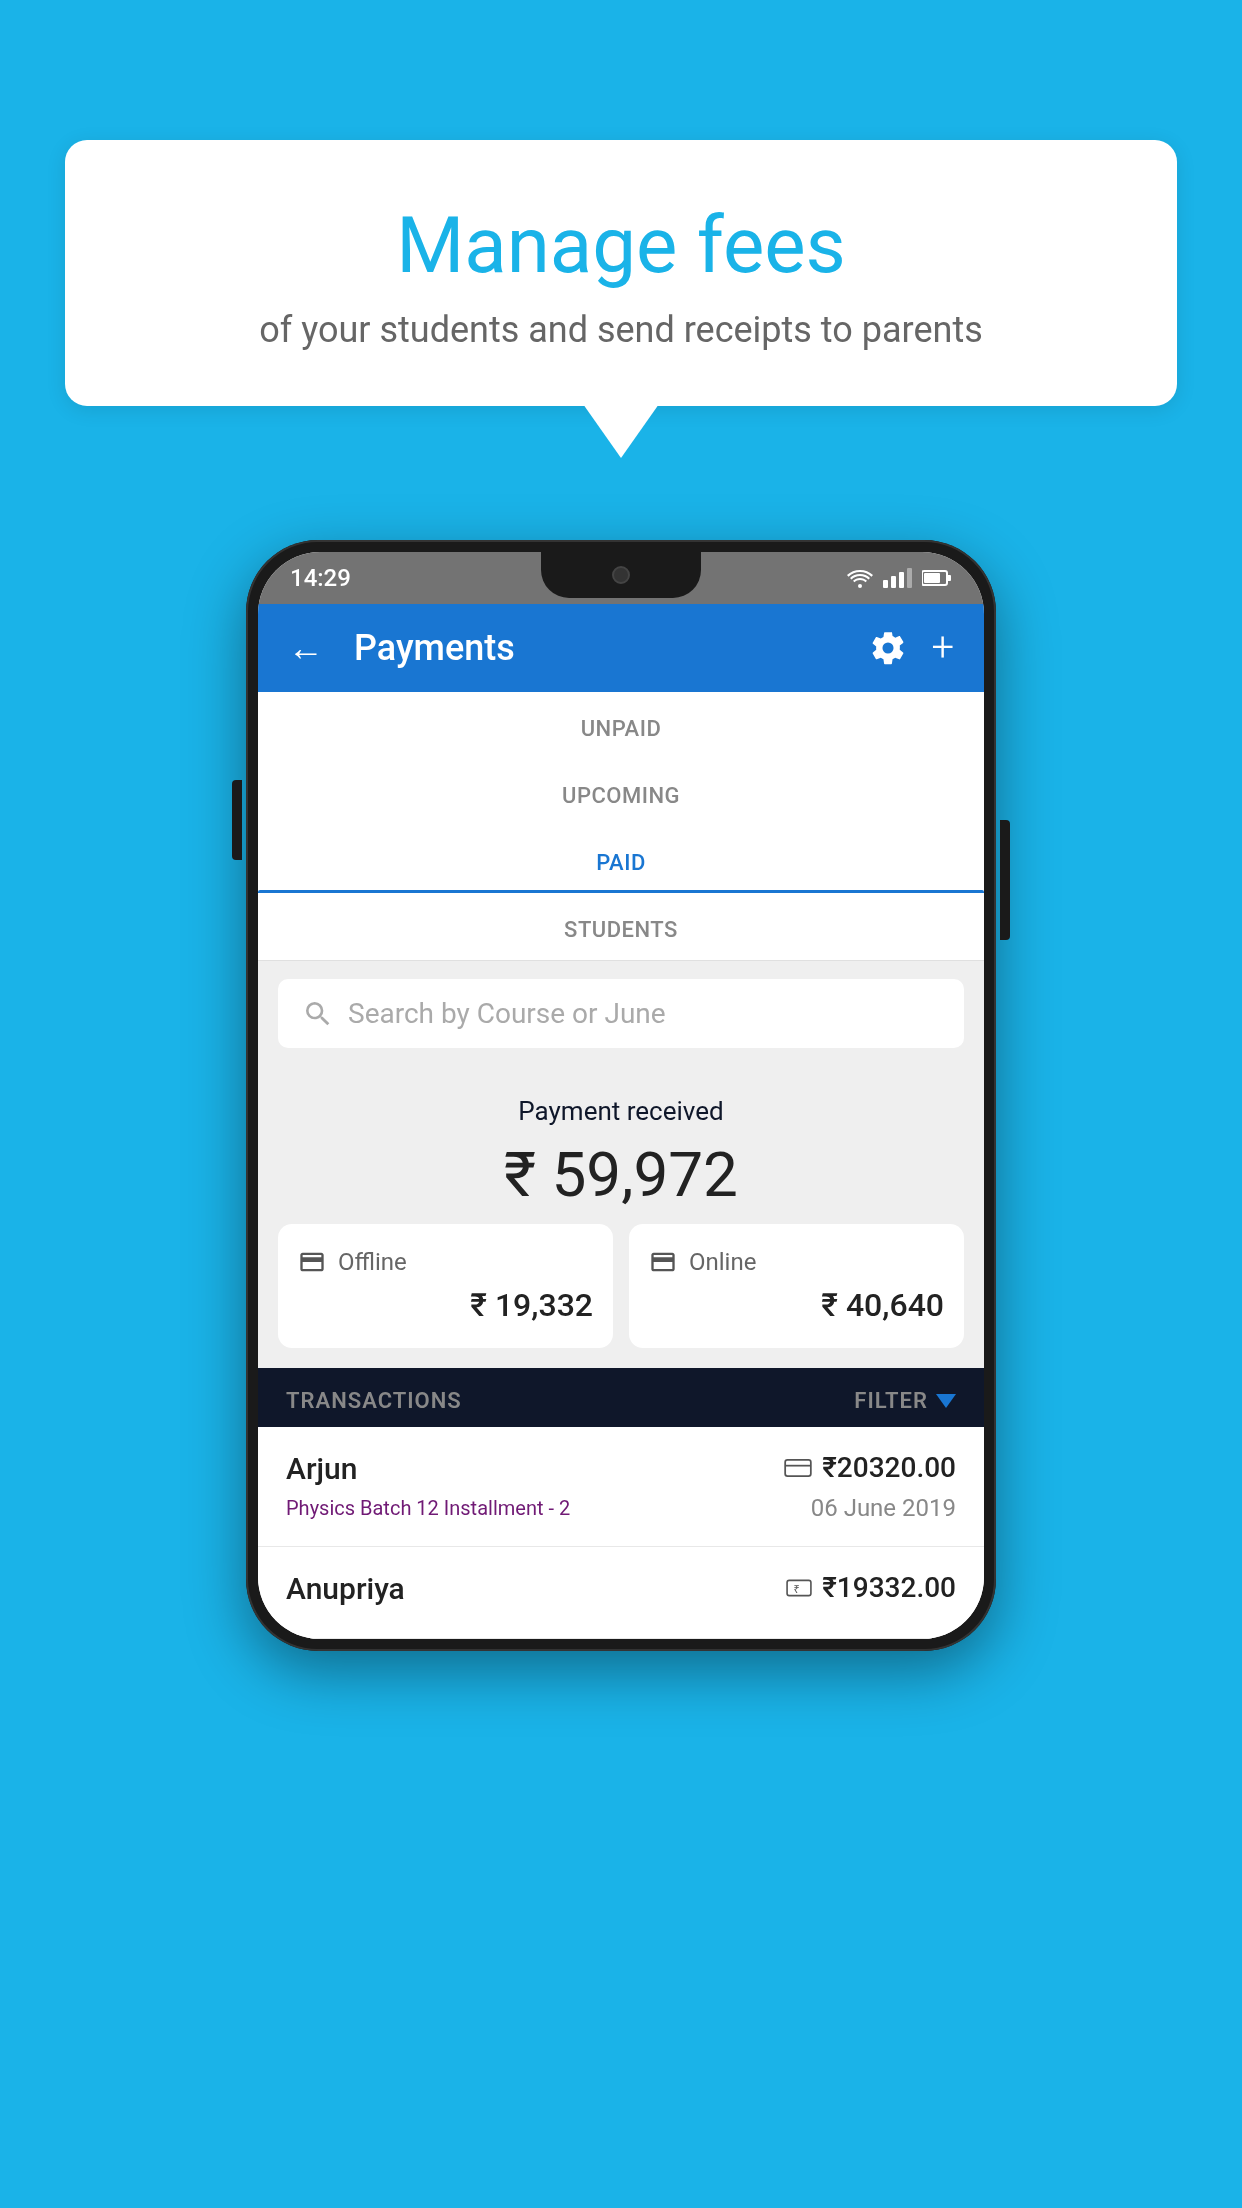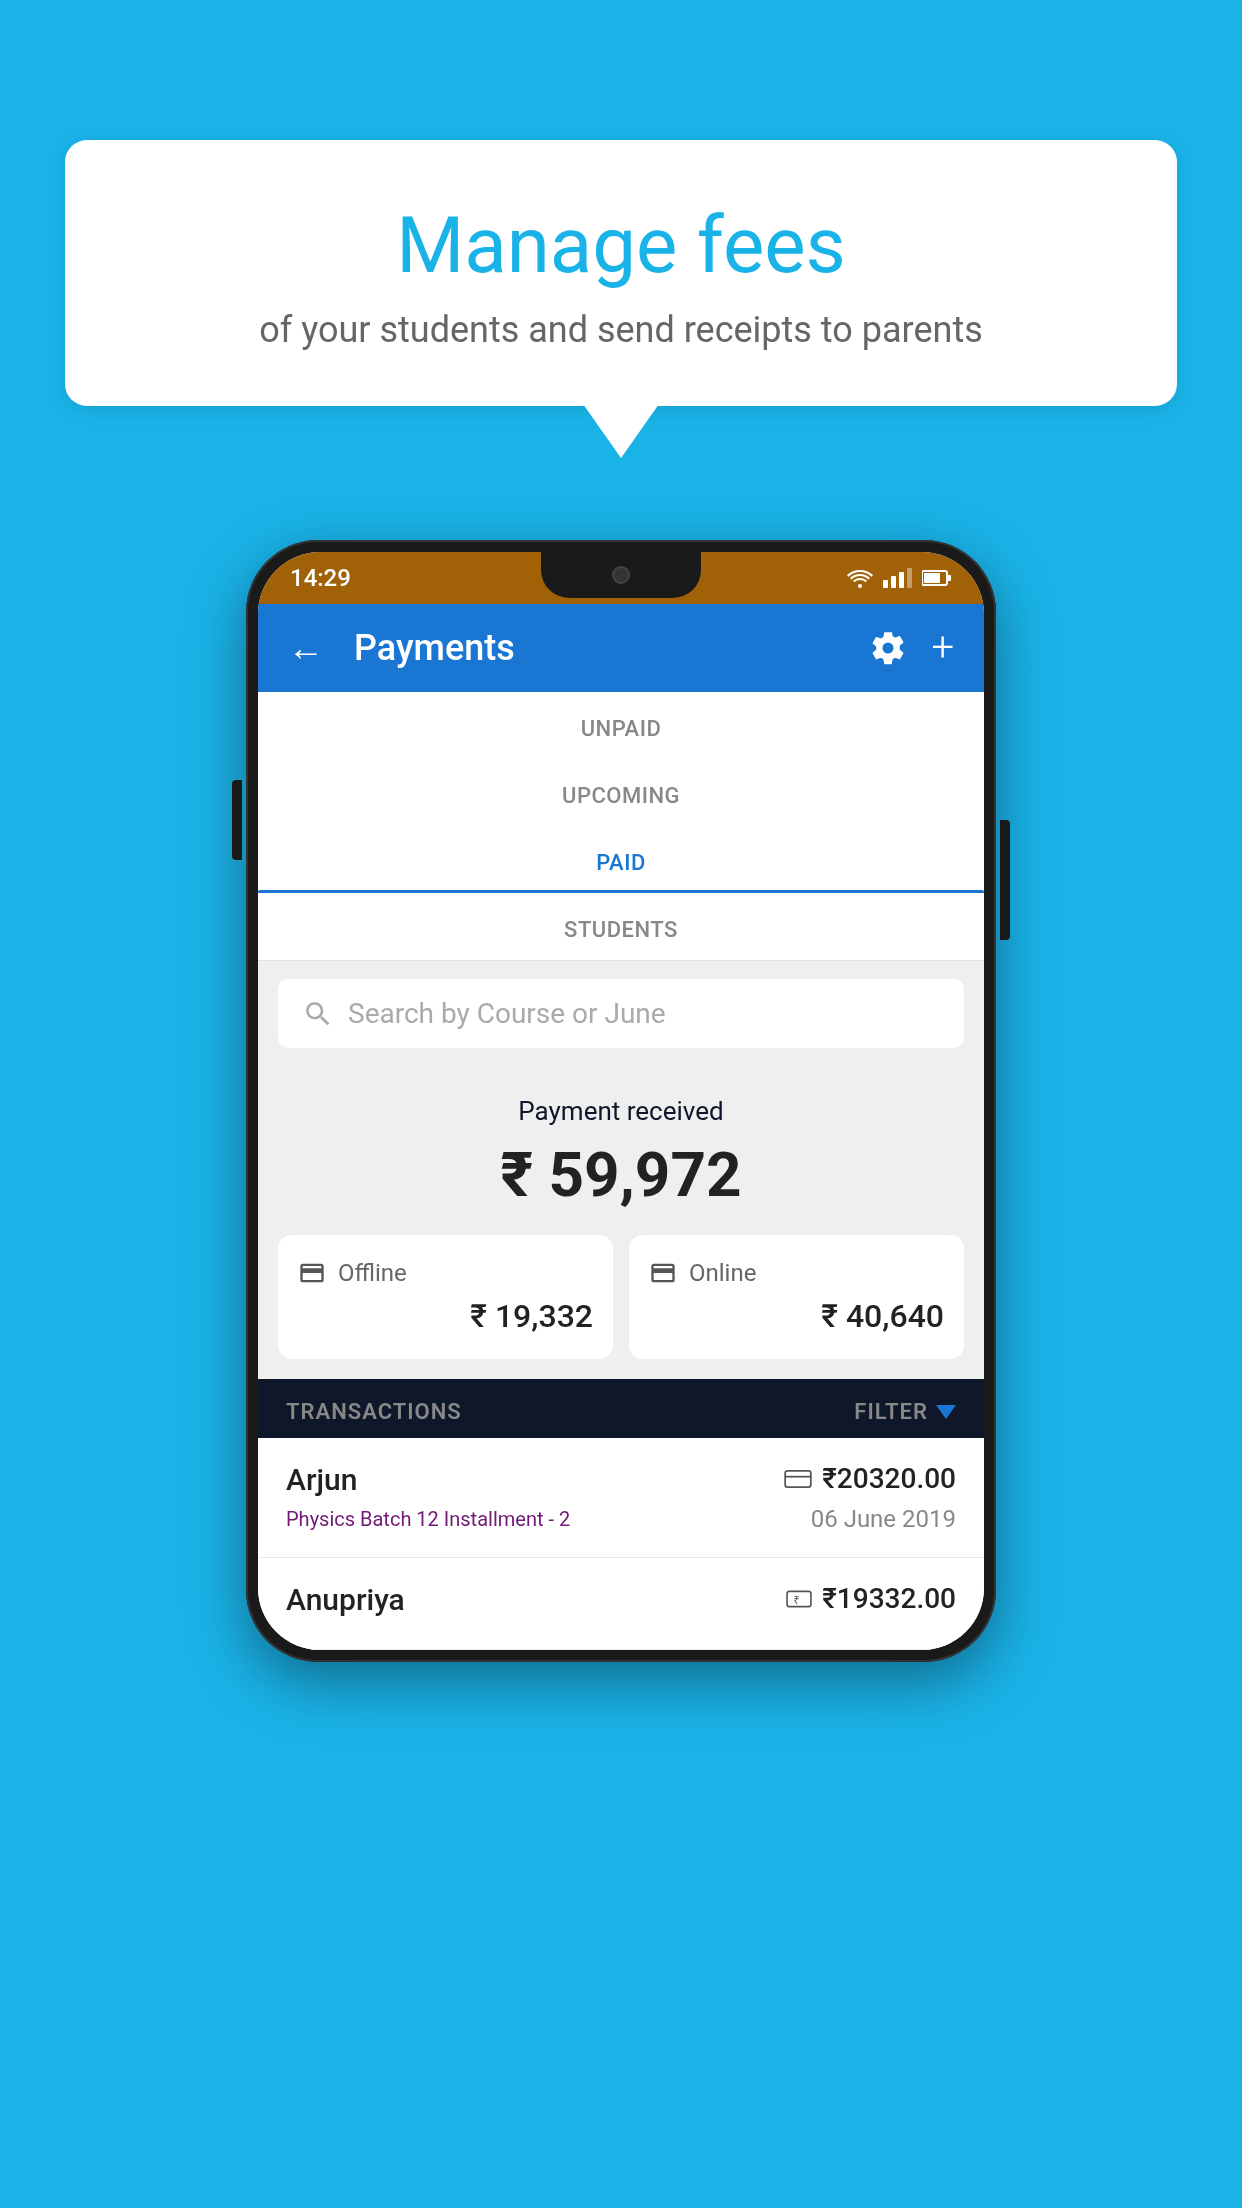--- a/index.html
+++ b/index.html
@@ -99,21 +99,21 @@
 
     .phone-screen {
       background: #f5f5f5;
       border-radius: 62px;
       overflow: hidden;
       position: relative;
     }
 
     
     .status-bar {
-      background: #a16207;
+      background: #737373;
       height: 52px;
       display: flex;
       align-items: center;
       justify-content: space-between;
       padding: 0 32px;
     }
 
     .status-time {
       color: white;
       font-size: 24px;
@@ -261,23 +261,23 @@
     }
 
     .payment-received-label {
       color: #0f172a;
       font-size: 26px;
       margin-bottom: 12px;
     }
 
     .payment-amount {
       font-size: 62px;
-      font-weight: 700;
+      font-weight: 400;
       color: #222;
-      margin-bottom: 24px;
+      margin-bottom: 13px;
     }
 
     .payment-cards {
       display: flex;
       gap: 16px;
     }
 
     .payment-card {
       flex: 1;
       background: white;

